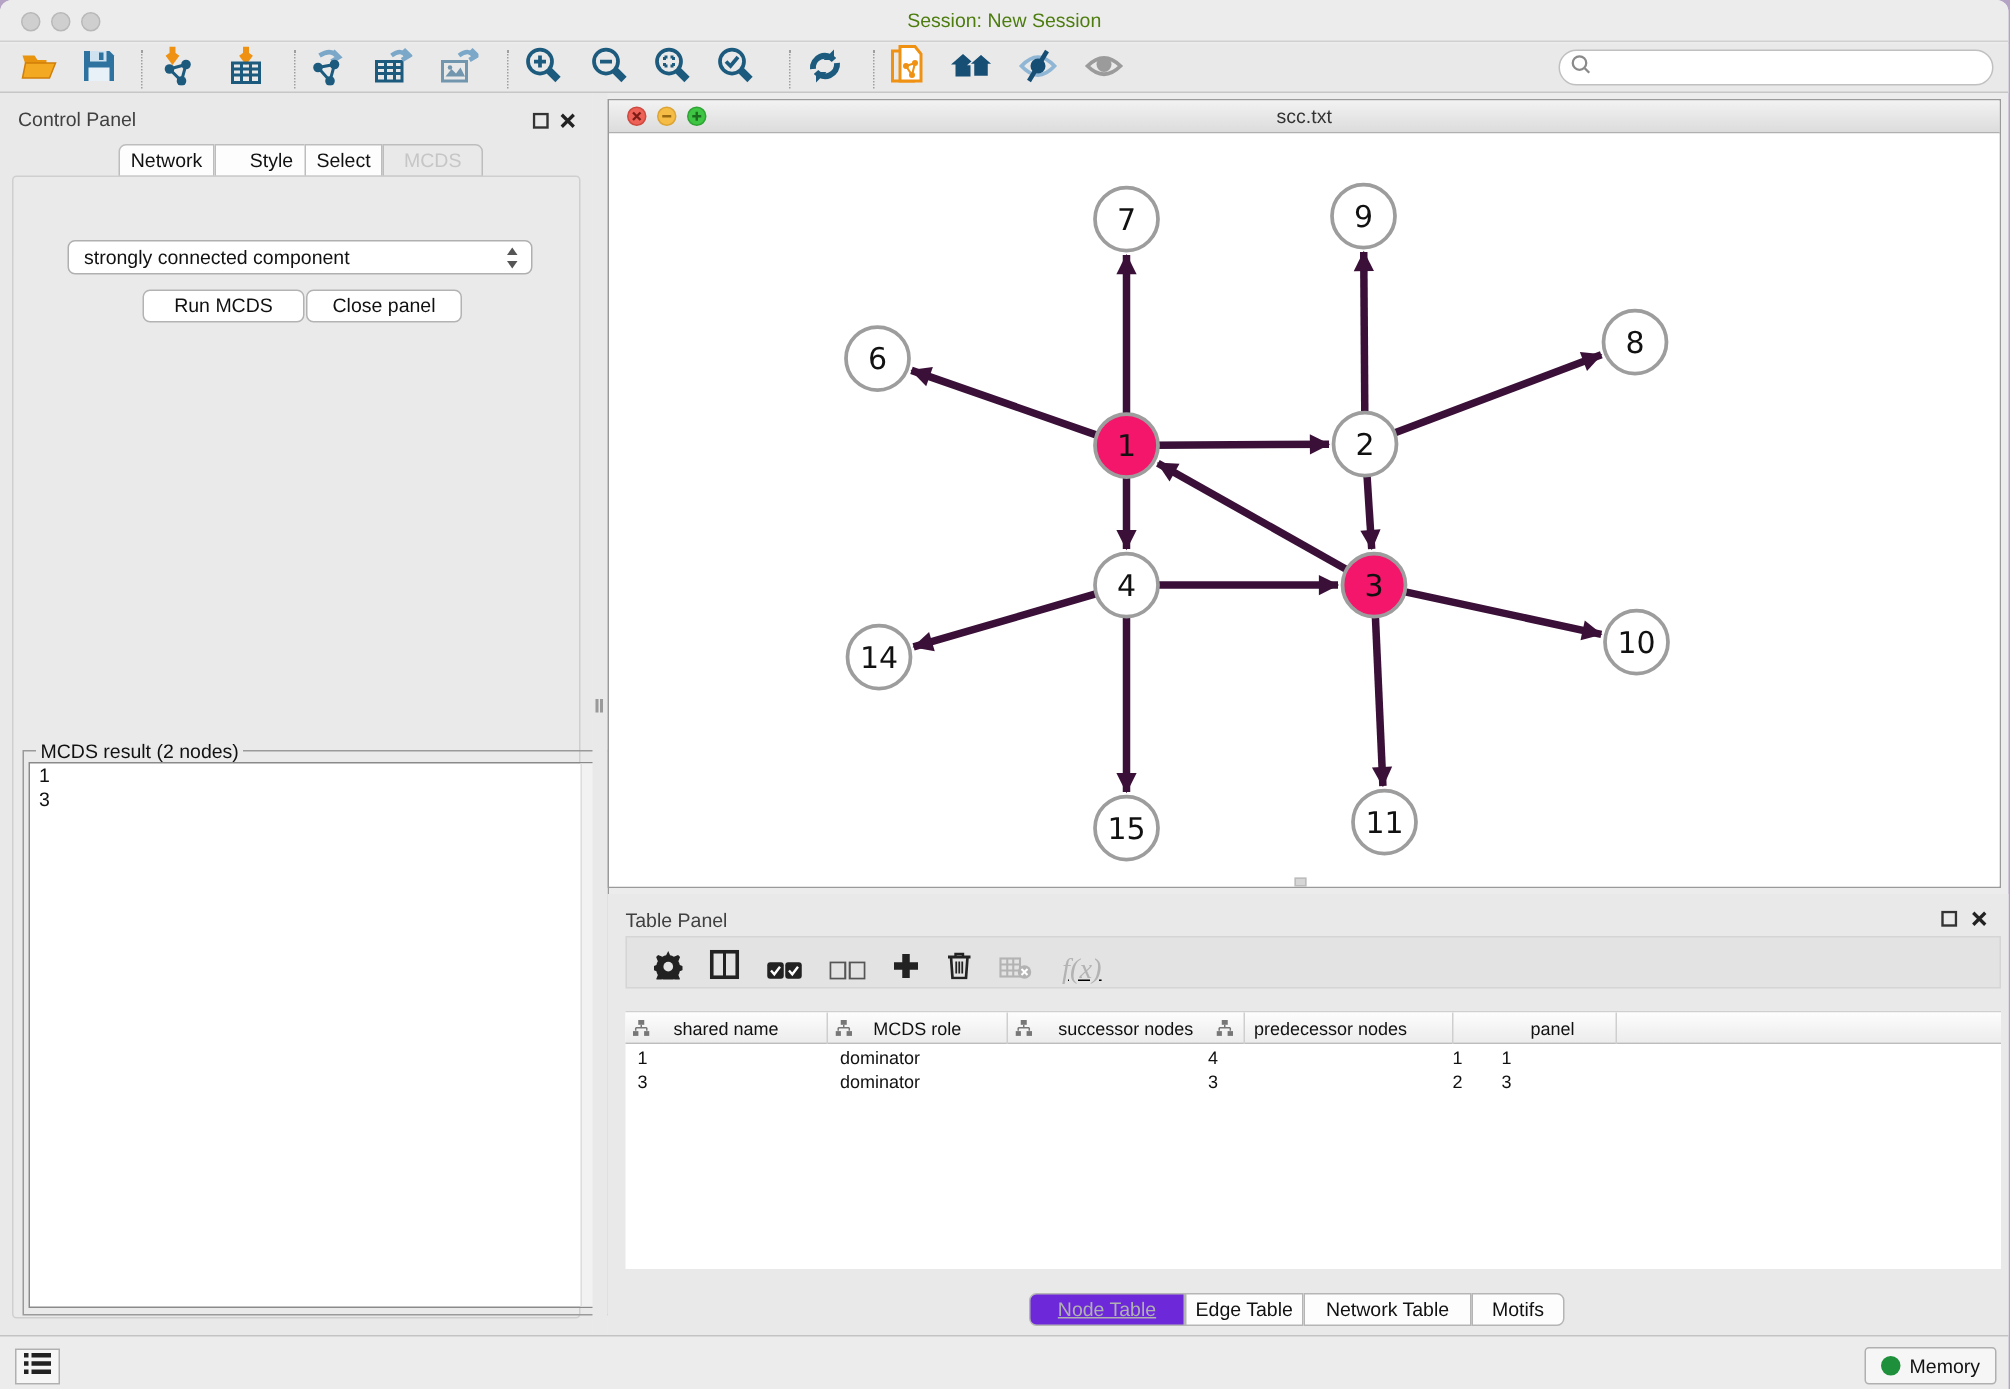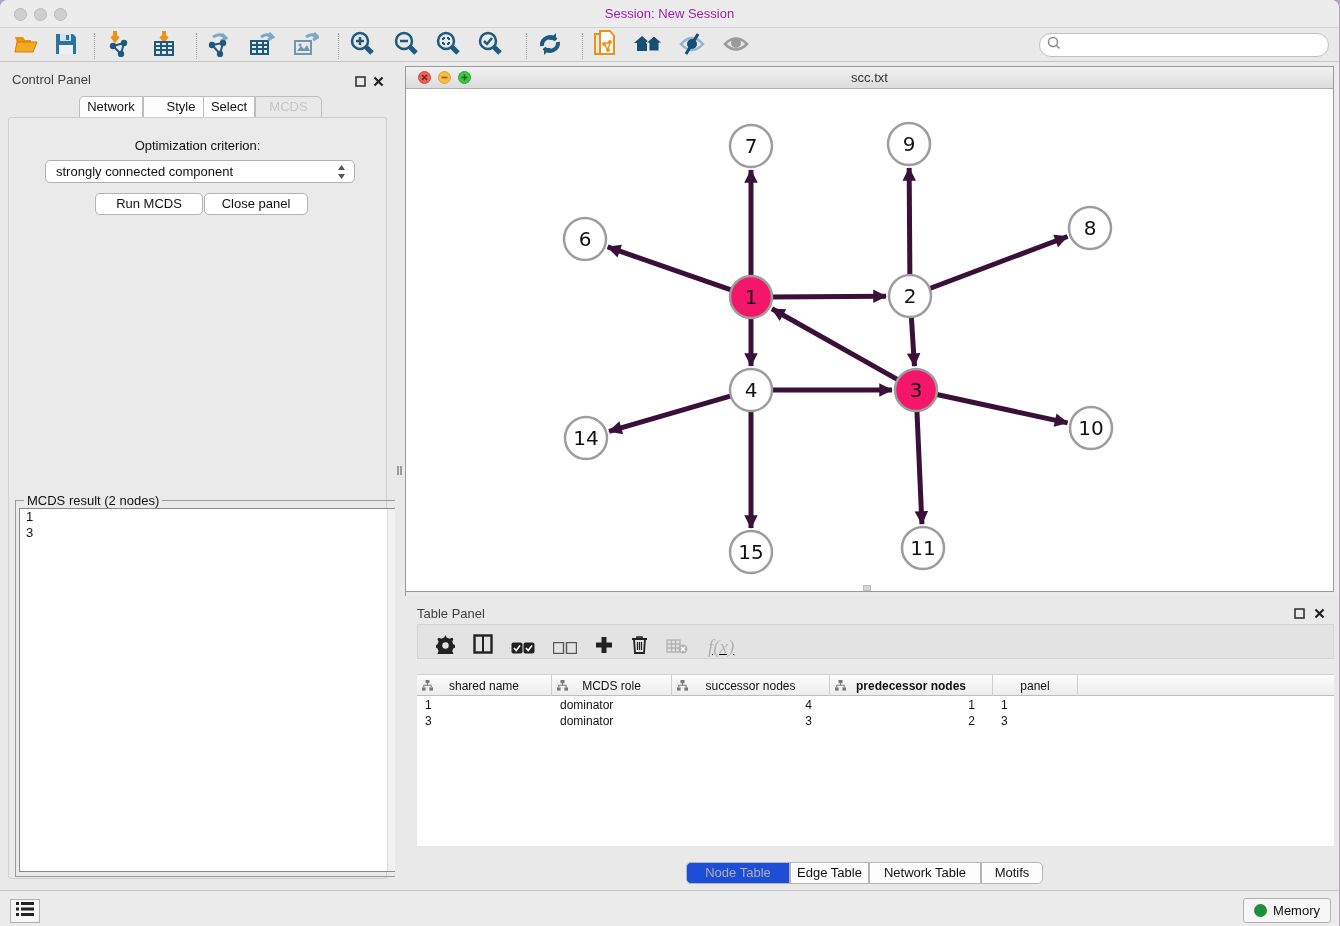--- a/index.html
+++ b/index.html
@@ -4,21 +4,21 @@
 <style>
   *{box-sizing:border-box;}
   html,body{margin:0;padding:0;}
   body{width:1340px;height:926px;background:#b5a3c6;font-family:"Liberation Sans",sans-serif;overflow:hidden;position:relative;}
   .window{position:absolute;left:0;top:0;width:1339px;height:926px;background:#ececec;border-radius:8px 8px 0 0;overflow:hidden;}
 
   
   .titlebar{position:absolute;left:0;top:0;width:100%;height:28px;background:#ececec;border-bottom:1px solid #d0d0d0;}
   .traffic{position:absolute;top:8px;width:13px;height:13px;border-radius:50%;}
   .traffic.gray{background:#cfcfcf;border:1px solid #b8b8b8;}
-  .win-title{position:absolute;top:6px;left:0;width:100%;text-align:center;font-size:13px;color:#a21caf;}
+  .win-title{position:absolute;top:6px;left:0;width:100%;text-align:center;font-size:13px;color:#4d7c0f;}
 
   
   .toolbar{position:absolute;left:0;top:29px;width:100%;height:33px;background:#e9e9e9;border-bottom:1px solid #c6c6c6;}
   .tbtn{position:absolute;top:2px;width:36px;height:30px;display:flex;align-items:center;justify-content:center;}
   .tsep{position:absolute;top:4px;width:1px;height:26px;border-left:1px dotted #9f9f9f;}
   .searchbox{position:absolute;top:4px;right:10px;width:290px;height:24px;background:#fff;border:1px solid #c0c0c0;border-radius:12px;display:flex;align-items:center;padding-left:7px;}
   .searchbox input{border:none;outline:none;flex:1;font-size:12px;background:transparent;height:18px;font-family:"Liberation Sans",sans-serif;}
 
   
   .cpanel{position:absolute;left:0;top:62px;width:395px;height:828px;background:#e9e9e9;}
@@ -62,21 +62,21 @@
   .fx{font-family:"Liberation Serif",serif;font-style:italic;font-size:19px;color:#b3b3b3;margin-left:20px;}
   .ttable{position:absolute;left:12px;top:78px;right:6px;height:172px;background:#fff;border-top:1px solid #cfcfcf;}
   .thead{position:absolute;left:0;top:0;width:100%;height:21px;background:linear-gradient(#fdfdfd,#ececec);border-bottom:1px solid #bdbdbd;}
   .th{position:absolute;top:0;height:21px;border-right:1px solid #cfcfcf;display:flex;align-items:center;justify-content:center;font-size:12px;color:#111;gap:5px;}
   .th .sort{position:absolute;left:5px;top:5px;}
   .trow{position:absolute;left:0;width:100%;height:16px;}
   .td{position:absolute;font-size:12px;color:#111;height:16px;line-height:16px;}
   .td.r{text-align:right;}
   .ttabs{position:absolute;top:266px;left:0;width:100%;height:22px;}
   .ttab{position:absolute;top:0;height:22px;border:1px solid #b5b5b5;background:#fdfdfd;color:#111;font-size:13px;text-align:center;line-height:20px;}
-  .ttab.sel{background:#1d4ed8;color:#b0b0b0;}
+  .ttab.sel{background:#6d28d9;color:#b0b0b0;text-decoration:underline;}
   .ttab.first{border-radius:5px 0 0 5px;}
   .ttab.last{border-radius:0 5px 5px 0;}
 
   
   .statusbar{position:absolute;left:0;top:890px;width:100%;height:36px;background:#ececec;border-top:1px solid #c3c3c3;}
   .sb-left{position:absolute;left:10px;top:8px;width:30px;height:24px;background:#f6f6f6;border:1px solid #b0b0b0;display:flex;align-items:center;justify-content:center;}
   .sb-right{position:absolute;right:8px;top:7px;height:25px;background:#f6f6f6;border:1px solid #b0b0b0;border-radius:3px;display:flex;align-items:center;padding:0 10px;gap:6px;font-size:13px;color:#111;}
   .memdot{width:13px;height:13px;border-radius:50%;background:#1e8f3a;}
 </style>
 </head>
@@ -255,21 +255,20 @@
     <span class="head-ic" style="right:10px"><svg width="11" height="11" viewBox="0 0 11 11">
           <path d="M1.5 1.5 L9.5 9.5 M9.5 1.5 L1.5 9.5" stroke="#222" stroke-width="2.2"></path>
         </svg></span>
     <div class="ctabs" id="control-tabs">
         <div class="ctab first" style="left: 79px; width: 64px;">Network</div>
         <div class="ctab" style="left: 143px; width: 76px;">Style</div>
         <div class="ctab" style="left: 203px; width: 52px;">Select</div>
         <div class="ctab sel" style="left: 255px; width: 67px;">MCDS</div>
       </div>
     <div class="cbody">
-      <div class="opt-label">Optimization criterion:</div>
       <div class="dropdown">
         <span>strongly connected component</span>
         <span class="dd-arrows"><svg width="9" height="16" viewBox="0 0 9 16">
               <path d="M4.5 1 L8 6 H1 Z" fill="#555"></path>
               <path d="M4.5 15 L1 10 H8 Z" fill="#555"></path>
             </svg></span>
       </div>
       <div class="pbtn" style="left:86px;width:108px">Run MCDS</div>
       <div class="pbtn" style="left:195px;width:104px">Close panel</div>
       <div class="resultbox">
@@ -439,21 +438,21 @@
           </div>
           <div class="th" style="left: 255px; width: 158px;">
             <span class="sort"><svg width="11" height="11" viewBox="0 0 11 11">
                 <rect x="3.5" y="0" width="4" height="3.2" fill="#777"></rect>
                 <path d="M5.5 3.2 v2 M1.8 5.2 h7.4 M1.8 5.2 v2 M9.2 5.2 v2" stroke="#777" stroke-width="1" fill="none"></path>
                 <rect x="0" y="7.4" width="3.6" height="3.2" fill="#777"></rect>
                 <rect x="7.4" y="7.4" width="3.6" height="3.2" fill="#777"></rect>
               </svg></span>
             <span>successor nodes</span>
           </div>
-          <div class="th" style="left: 413px; width: 163px; font-weight: bold;">
+          <div class="th" style="left: 389px; width: 163px;">
             <span class="sort"><svg width="11" height="11" viewBox="0 0 11 11">
                 <rect x="3.5" y="0" width="4" height="3.2" fill="#777"></rect>
                 <path d="M5.5 3.2 v2 M1.8 5.2 h7.4 M1.8 5.2 v2 M9.2 5.2 v2" stroke="#777" stroke-width="1" fill="none"></path>
                 <rect x="0" y="7.4" width="3.6" height="3.2" fill="#777"></rect>
                 <rect x="7.4" y="7.4" width="3.6" height="3.2" fill="#777"></rect>
               </svg></span>
             <span>predecessor nodes</span>
           </div>
           <div class="th" style="left: 576px; width: 85px;">
             <span>panel</span>

